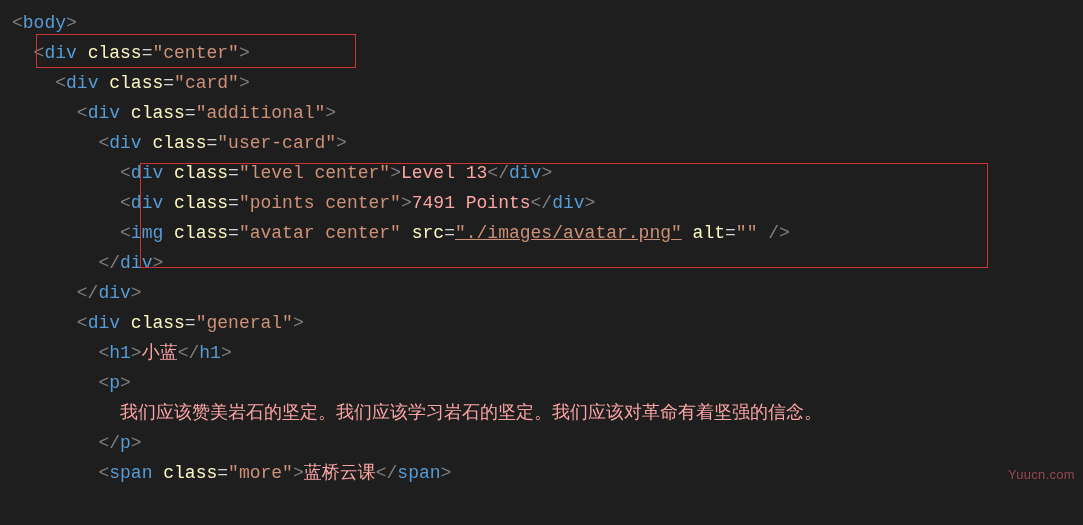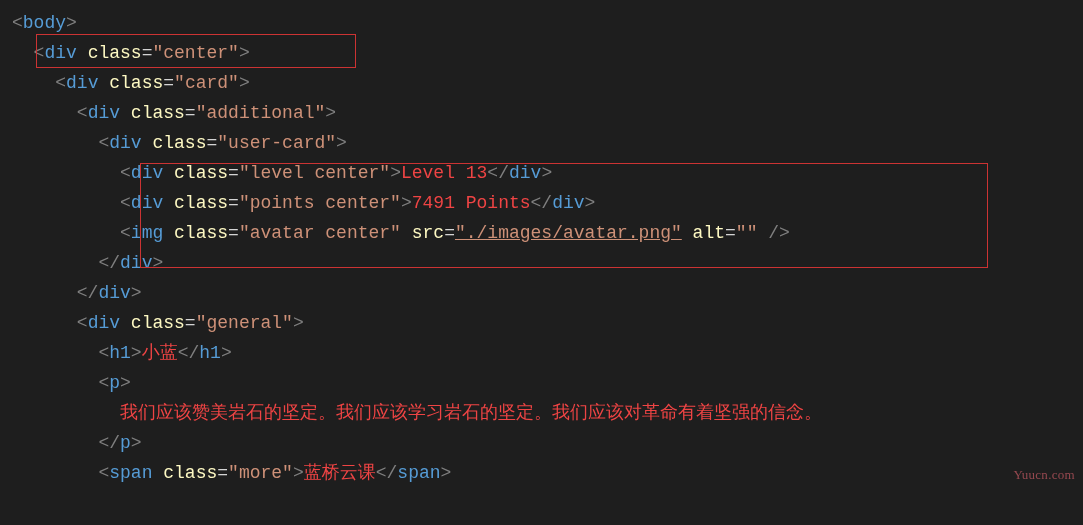--- a/index.html
+++ b/index.html
@@ -15,37 +15,37 @@
   }
   .line {
     white-space: pre;
     padding-left: 12px;
   }
   .bracket { color: #808080; }
   .tag { color: #569cd6; }
   .attr-name { color: #fef9c3; }
   .eq { color: #d4d4d4; }
   .attr-val { color: #ce9178; }
-  .text { color: #ef4444; }
+  .text { color: #fca5a5; }
   .box {
     position: absolute;
     border: 1px solid #cc3333;
     pointer-events: none;
   }
   .box1 {
     left: 36px; top: 34px; width: 320px; height: 34px;
   }
   .box2 {
     left: 140px; top: 163px; width: 848px; height: 105px;
   }
   .watermark {
     position: absolute;
     right: 8px;
     bottom: 6px;
-    font-family: Liberation Serif, serif;
+    font-family: Liberation Sans, sans-serif;
     font-size: 13px;
     color: rgba(200,90,100,0.7);
     letter-spacing: 0.3px;
   }
 </style>
 </head>
 <body>
 
 <div class="line"><span class="bracket">&lt;</span><span class="tag">body</span><span class="bracket">&gt;</span></div>
 

